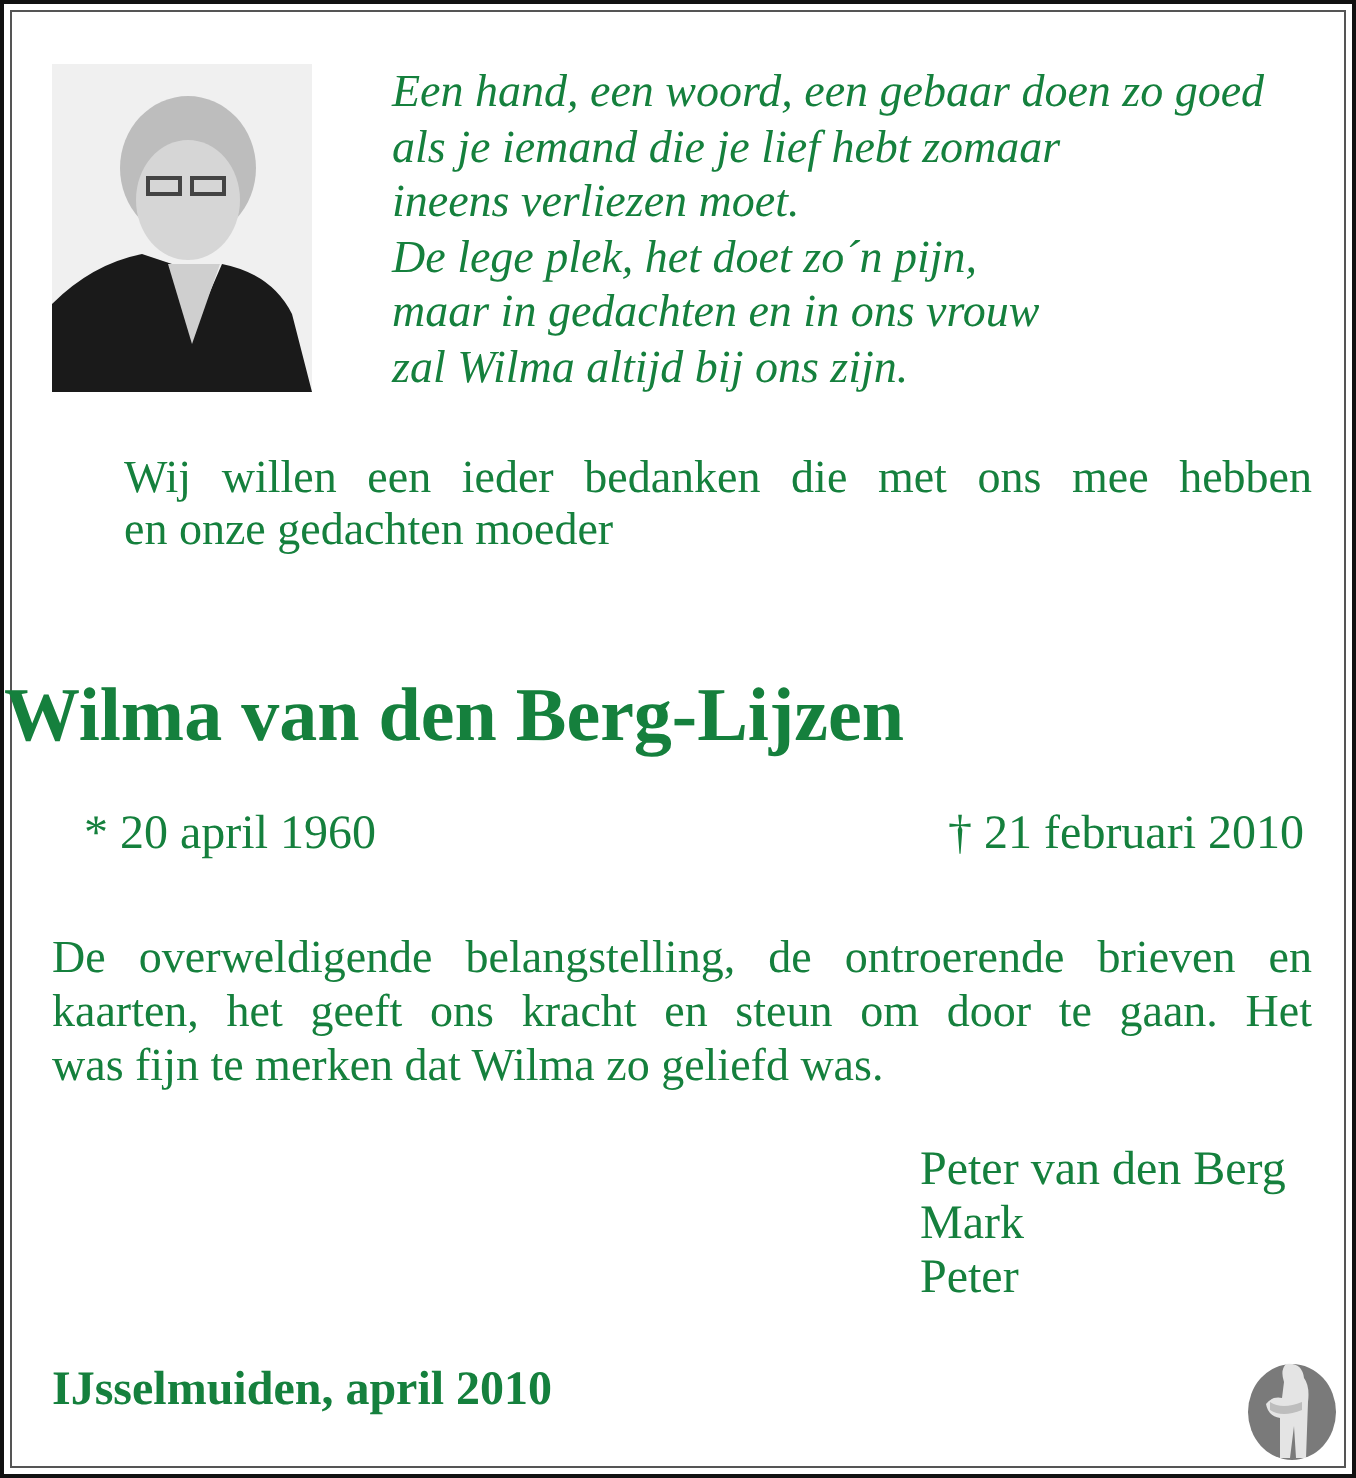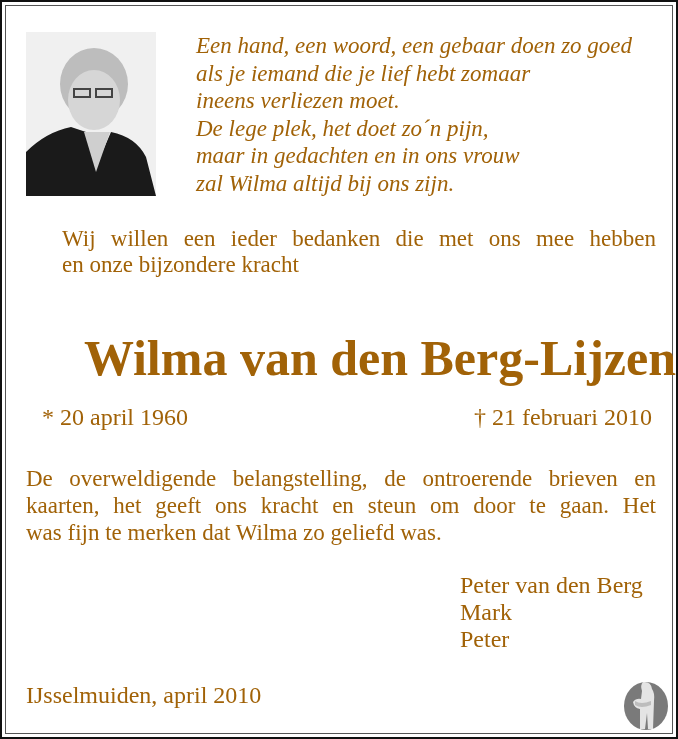--- a/index.html
+++ b/index.html
@@ -7,54 +7,54 @@
     .frame {
       position: absolute; left: 0; top: 0; width: 678px; height: 739px;
       box-sizing: border-box;
       border: 2px solid #111;
       background: #fff;
     }
     .frame-inner {
       position: absolute; left: 3px; top: 3px; right: 3px; bottom: 3px;
       border: 1px solid #555;
     }
-    .serif { font-family: "Liberation Serif", "DejaVu Serif", serif; color: #a16207; }
+    .serif { font-family: "Liberation Serif", "DejaVu Serif", serif; color: #15803d; }
     .photo {
       position: absolute; left: 24px; top: 30px; width: 130px; height: 164px;
       background: #f2f2f2; overflow: hidden;
     }
     .poem {
       position: absolute; left: 194px; top: 30px; width: 470px;
       font-style: italic; font-size: 23px; line-height: 27.5px;
     }
     .poem div { white-space: nowrap; }
     .intro {
       position: absolute; left: 24px; top: 224px; width: 630px;
       font-size: 23px; line-height: 26px; text-align: justify;
     }
     .intro .line { display: block; text-align: justify; text-align-last: justify; white-space: nowrap; margin-left: 36px; }
     .intro .line.last { text-align-last: left; }
     .name {
-      position: absolute; left: 0; right: 0; top: 333px; text-align: right;
-      font-weight: bold; font-size: 50px; line-height: 46px;
+      position: absolute; left: 0; right: 0; top: 333px; text-align: left;
+      font-weight: bold; font-size: 38px; line-height: 46px;
     }
     .dates { position: absolute; left: 24px; right: 24px; top: 400px; font-size: 24px; line-height: 30px; }
     .dates .born { position: absolute; left: 0; margin-left: 16px; }
     .dates .died { position: absolute; right: 0; }
     .thanks {
       position: absolute; left: 24px; top: 463px; width: 630px;
       font-size: 23px; line-height: 27px;
     }
     .thanks .line { display: block; white-space: nowrap; text-align-last: justify; }
     .thanks .line.last { text-align-last: left; }
     .signers {
       position: absolute; left: 458px; top: 570px;
       font-size: 24px; line-height: 27px;
     }
-    .place { position: absolute; left: 24px; top: 678px; font-size: 24px; line-height: 30px; }
+    .place { position: absolute; left: 24px; top: 678px; font-size: 24px; line-height: 30px; font-weight: bold; }
     .logo { position: absolute; left: 619px; top: 677px; width: 50px; height: 52px; }
   </style>
 </head>
 <body>
 
 <div class="frame">
   <div class="frame-inner"></div>
 
   <div class="photo">
     <svg width="130" height="164" viewBox="0 0 130 164">
@@ -72,21 +72,21 @@
     <div>Een hand, een woord, een gebaar doen zo goed</div>
     <div>als je iemand die je lief hebt zomaar</div>
     <div>ineens verliezen moet.</div>
     <div>De lege plek, het doet zo´n pijn,</div>
     <div>maar in gedachten en in ons vrouw</div>
     <div>zal Wilma altijd bij ons zijn.</div>
   </div>
 
   <div class="intro serif">
     <span class="line">Wij willen een ieder bedanken die met ons mee hebben</span>
-    <span class="line last">en onze bijzondere kracht</span>
+    <span class="line last">en onze gedachten moeder</span>
   </div>
 
   <div class="name serif">Wilma van den Berg-Lijzen</div>
 
   <div class="dates serif">
     <span class="born">* 20 april 1960</span>
     <span class="died">† 21 februari 2010</span>
   </div>
 
   <div class="thanks serif">

